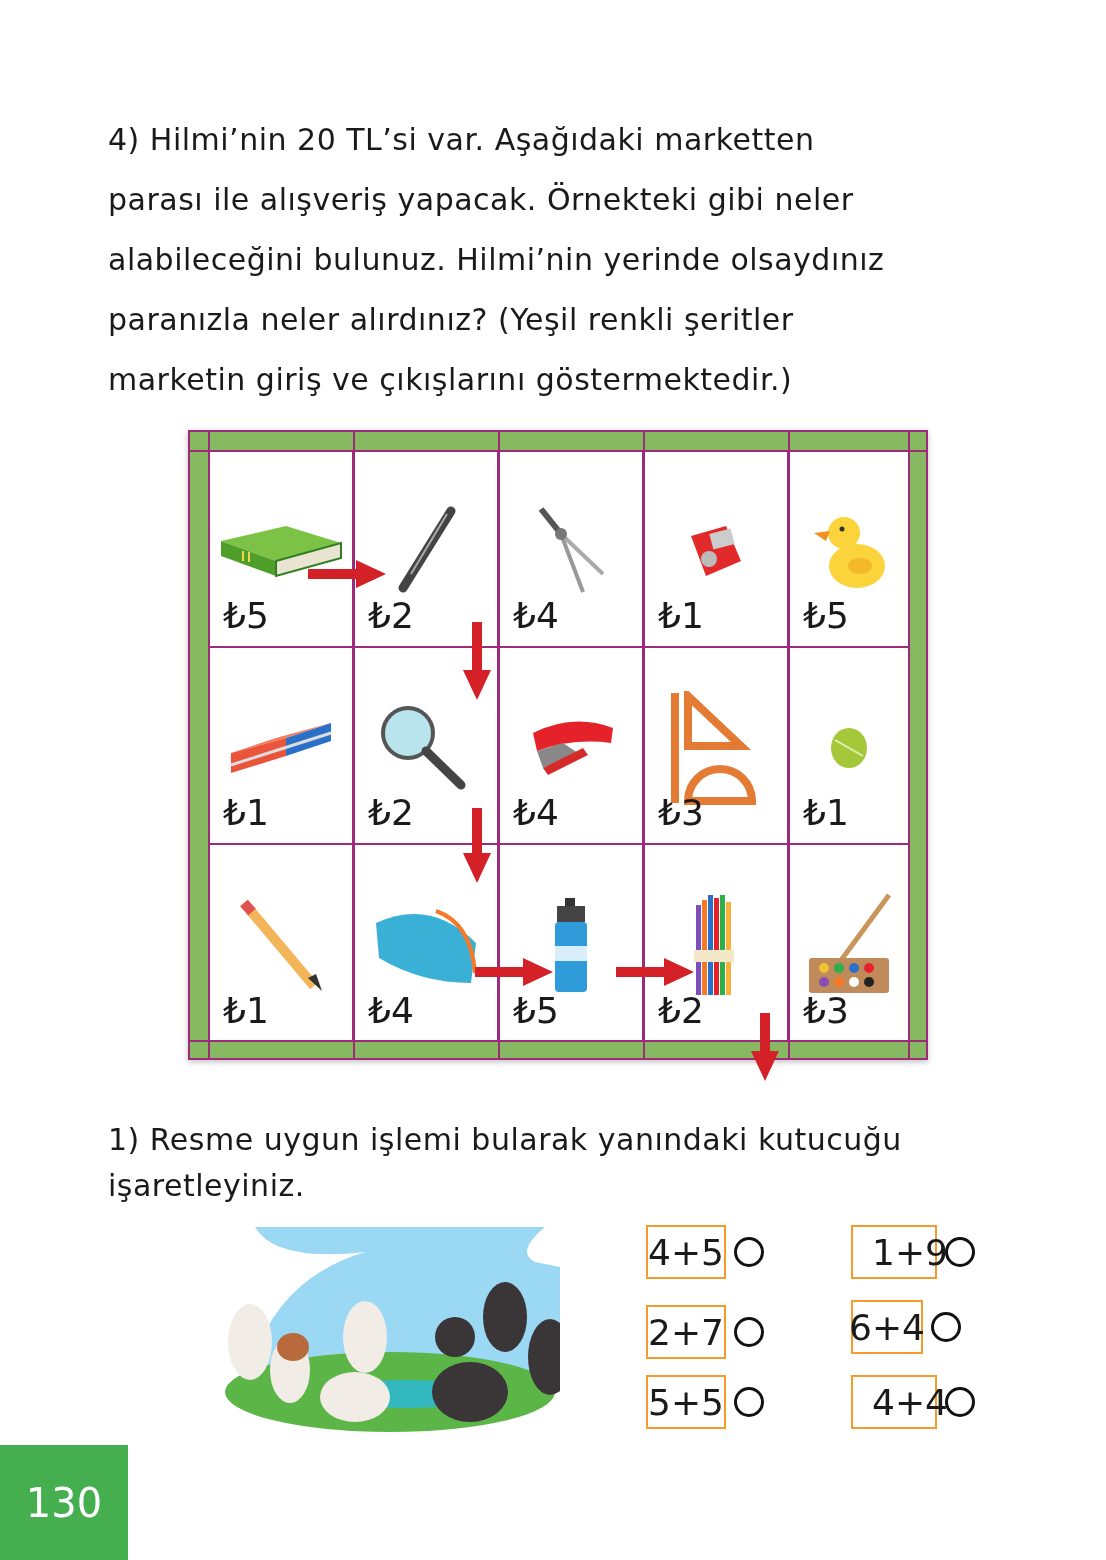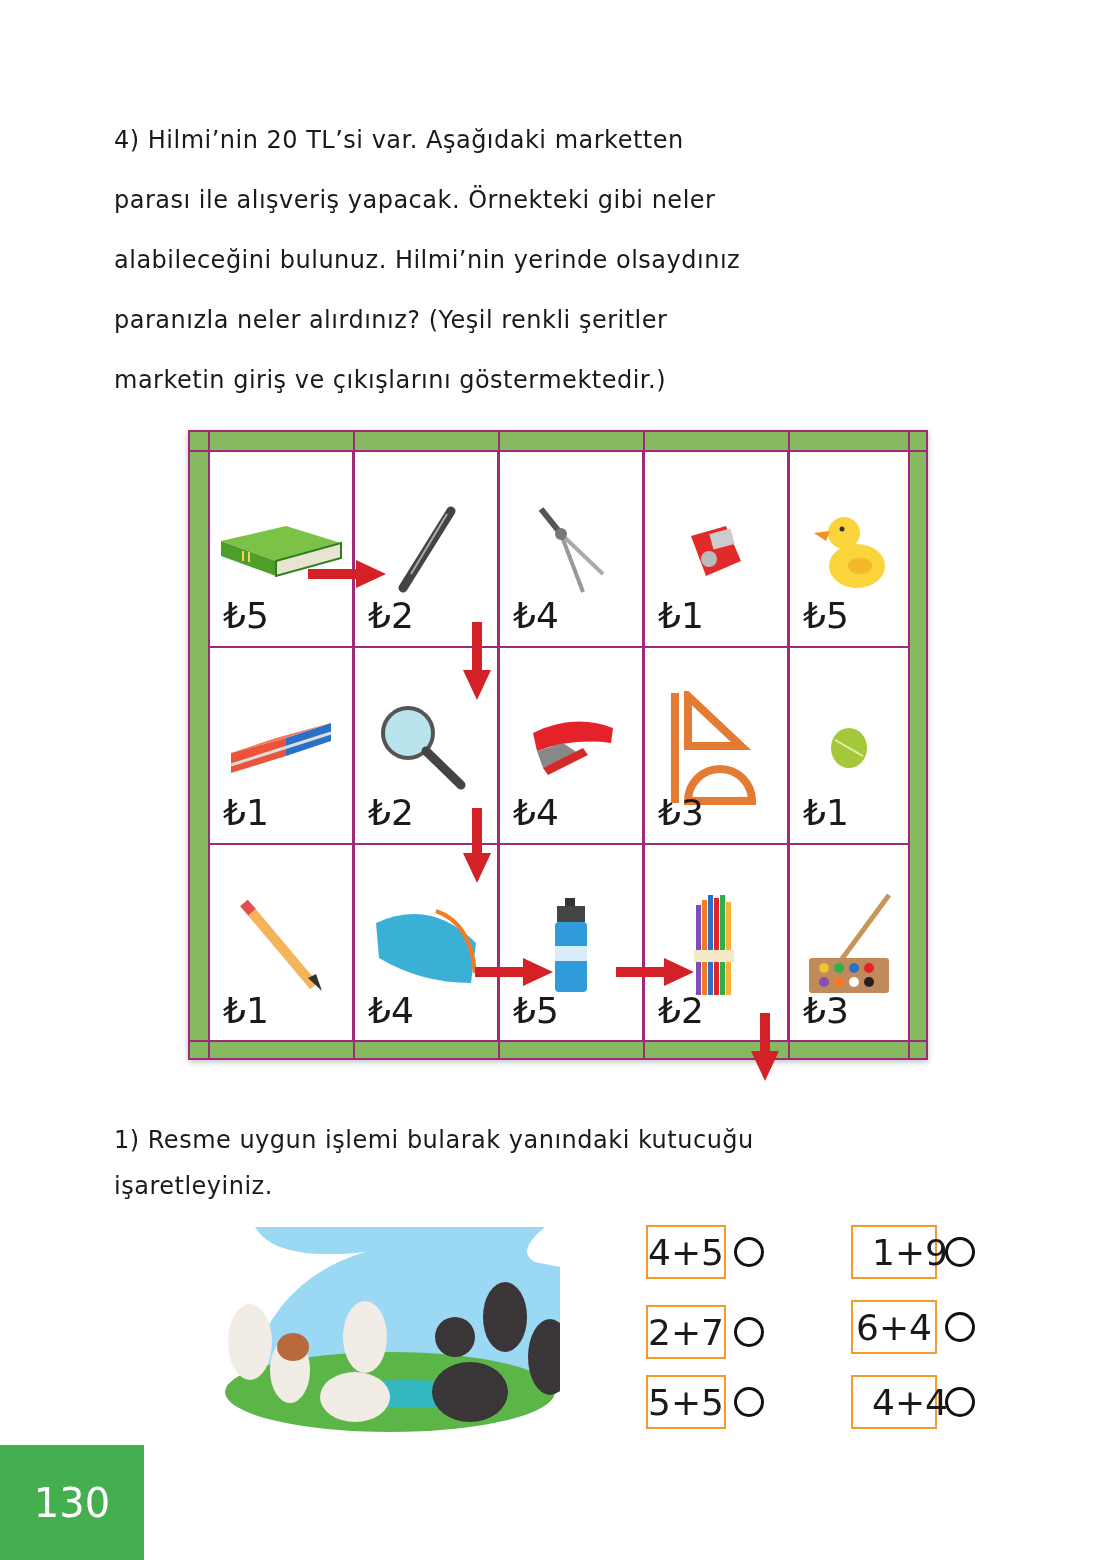--- a/index.html
+++ b/index.html
@@ -1,17 +1,17 @@
 <!DOCTYPE html>
 <html><head>
 <meta charset="utf-8">
 <style>
   html, body { margin:0; padding:0; background:#ffffff; }
   body { width:1106px; height:1560px; position:relative; overflow:hidden; font-family:"DejaVu Sans", sans-serif; color:#1a1a1a; }
-  .q-text { position:absolute; left:114px; font-size:24px; line-height:60px; letter-spacing:0.5px; white-space:pre-line; }
+  .q-text { position:absolute; left:108px; font-size:30px; line-height:60px; letter-spacing:0.5px; white-space:pre-line; }
   #q4 { top:110px; width:880px; }
   #q5 { top:1117px; width:880px; line-height:46px; }
 
   
   .market { position:absolute; left:188px; top:430px; width:740px; height:630px; background:#87b862; border:2px solid #9e2a7a; box-sizing:border-box; box-shadow:0 2px 6px rgba(0,0,0,0.25); }
   .grid { position:absolute; left:18px; top:18px; width:702px; height:592px; display:grid; grid-template-columns:145px 145px 145px 145px 122px; grid-template-rows:197px 197px 198px; }
   .cell { background:#fff; border:1.5px solid #9e2a7a; box-sizing:border-box; position:relative; }
   .price { position:absolute; left:14px; bottom:10px; font-size:36px; font-family:"DejaVu Sans", sans-serif; }
   .icon-wrap { position:absolute; left:0; right:0; top:40px; height:120px; display:flex; align-items:center; justify-content:center; }
   .vline { position:absolute; top:0; bottom:0; width:1.5px; background:#9e2a7a; }
@@ -19,21 +19,21 @@
 
   .arrow { position:absolute; }
 
   
   .scene { position:absolute; left:215px; top:1222px; width:345px; height:215px; }
   .ops { position:absolute; left:646px; top:1225px; }
   .op { position:absolute; display:flex; align-items:center; }
   .op-box { border:2px solid #f59b2c; width:80px; height:54px; box-sizing:border-box; font-size:36px; display:flex; align-items:center; justify-content:center; }
   .op-circle { width:30px; height:30px; border:3px solid #111; border-radius:50%; margin-left:8px; box-sizing:border-box; }
 
-  .page-num { position:absolute; left:0; top:1445px; width:144px; height:115px; background:#45ae4f; color:#fff; font-size:40px; display:flex; align-items:center; justify-content:center; }
+  .page-num { position:absolute; left:0; top:1445px; width:128px; height:115px; background:#45ae4f; color:#fff; font-size:40px; display:flex; align-items:center; justify-content:center; }
 </style>
 </head>
 <body>
 
 <div id="q4" class="q-text">4) Hilmi’nin 20 TL’si var. Aşağıdaki marketten
 parası ile alışveriş yapacak. Örnekteki gibi neler
 alabileceğini bulunuz. Hilmi’nin yerinde olsaydınız
 paranızla neler alırdınız? (Yeşil renkli şeritler
 marketin giriş ve çıkışlarını göstermektedir.)</div>
 
@@ -272,21 +272,21 @@
     </div>
   <div class="op" style="left:205px;top:0;">
       <div class="op-box" style="width:86px;padding-left:32px;">1+9</div>
       <div class="op-circle"></div>
     </div>
   <div class="op" style="left:0;top:80px;">
       <div class="op-box">2+7</div>
       <div class="op-circle"></div>
     </div>
   <div class="op" style="left:205px;top:75px;">
-      <div class="op-box" style="width:86px;">6+4</div>
+      <div class="op-box" style="width:72px;">6+4</div>
       <div class="op-circle"></div>
     </div>
   <div class="op" style="left:0;top:150px;">
       <div class="op-box">5+5</div>
       <div class="op-circle"></div>
     </div>
   <div class="op" style="left:205px;top:150px;">
       <div class="op-box" style="width:86px;padding-left:32px;">4+4</div>
       <div class="op-circle"></div>
     </div>

